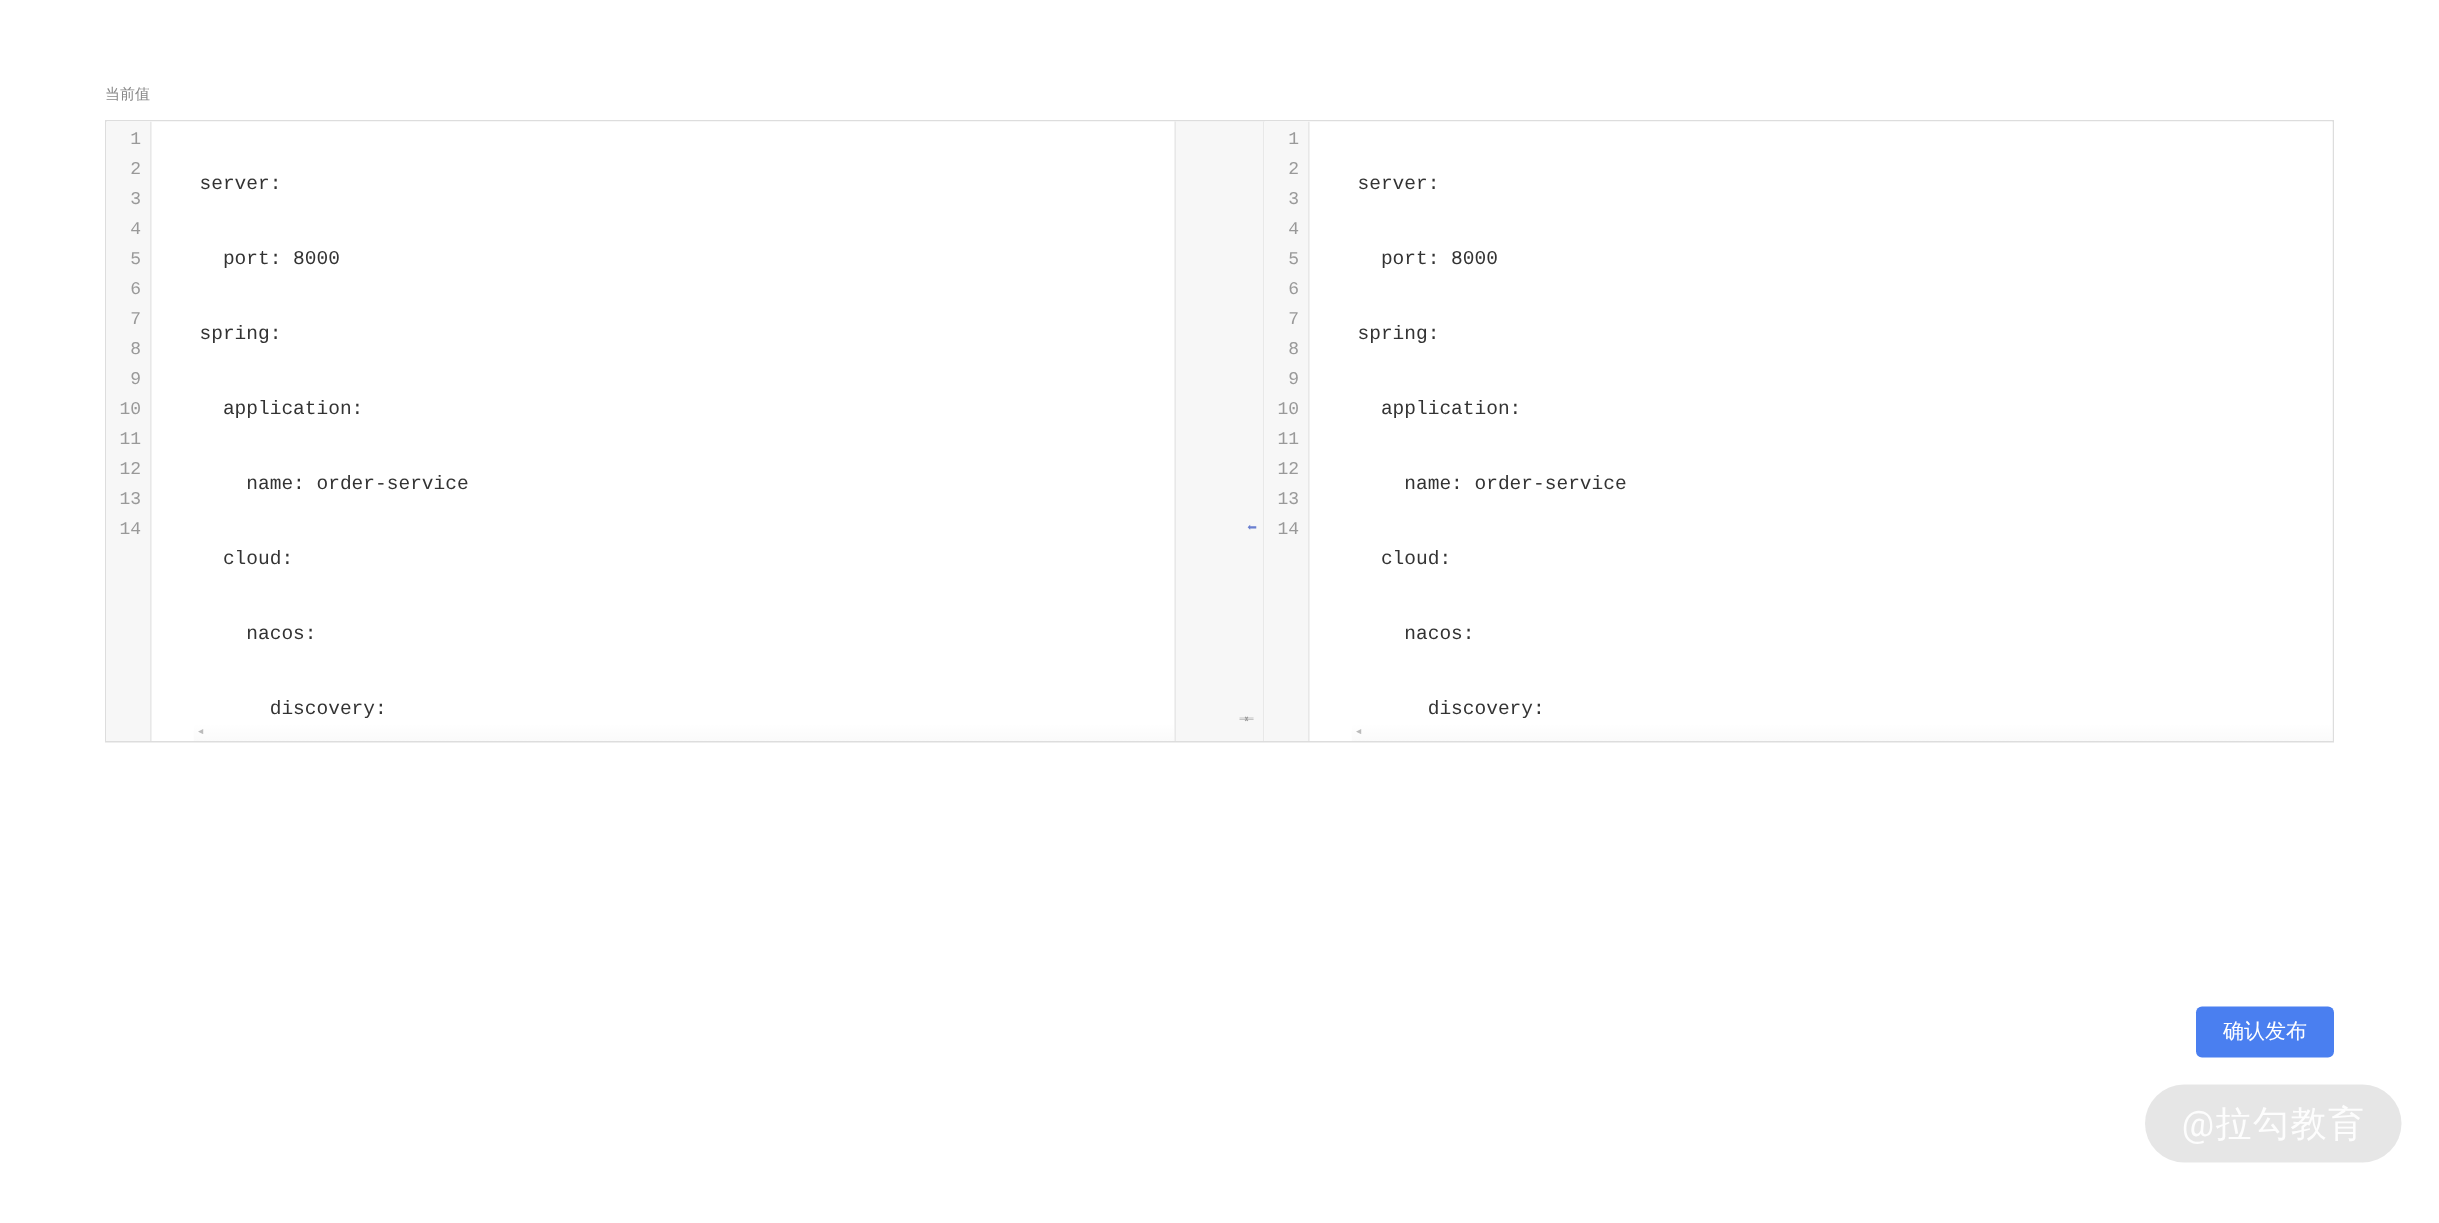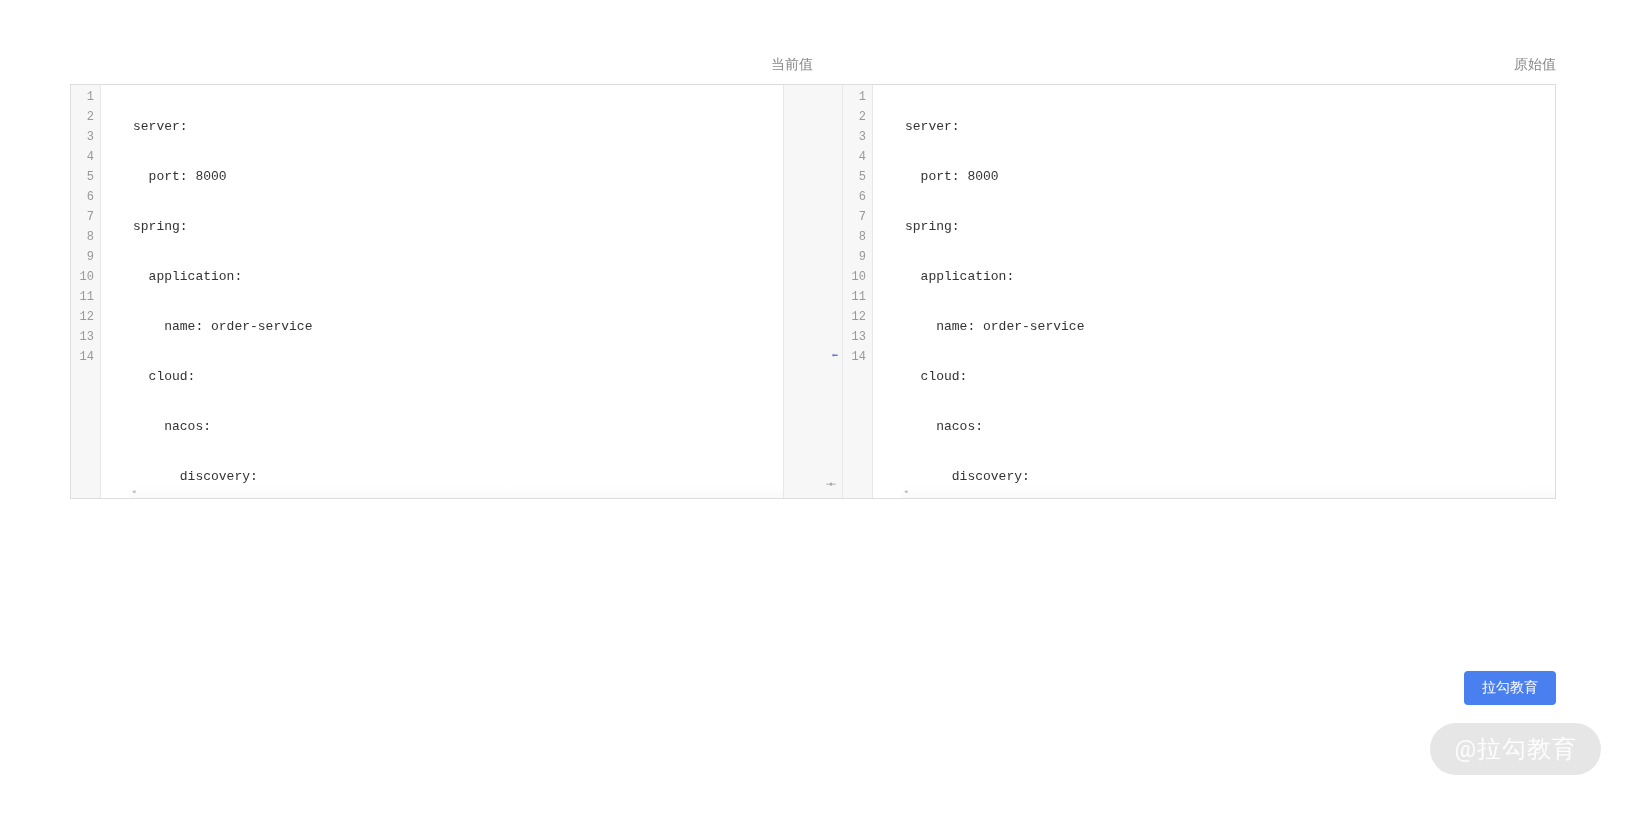--- a/index.html
+++ b/index.html
@@ -38,22 +38,22 @@
       display: flex;
       align-items: center;
       justify-content: center;
     }
     .column-headers {
       display: flex;
       margin-bottom: 4px;
     }
     .column-header {
       flex: 1;
-      text-align: right;
-      font-size: 14px;
+      text-align: left;
+      font-size: 10px;
       color: #888;
       padding: 6px 0;
     }
     .diff-container {
       display: flex;
       border: 1px solid #ddd;
       height: 415px;
       font-family: Consolas, Monaco, "Courier New", monospace;
       font-size: 13px;
     }
@@ -158,21 +158,20 @@
       color: #bbb;
     }
   </style>
 </head>
 <body>
 
 <div class="modal-container">
 
   <div class="column-headers">
     <div class="column-header">当前值</div>
-    <div class="column-header">原始值</div>
   </div>
 
   <div class="diff-container">
 
     <div class="diff-pane">
       <div class="gutter">
         <div class="gutter-line">1</div>
         <div class="gutter-line">2</div>
         <div class="gutter-line">3</div>
         <div class="gutter-line">4</div>
@@ -247,16 +246,16 @@
         
         <div class="h-scroll-hint">
           <span class="scroll-arrow-l">◂</span>
         </div>
       </div>
     </div>
   </div>
 </div>
 
 <div class="footer">
-  <button class="confirm-btn">拉勾教育</button>
+  <button class="confirm-btn">确认发布</button>
 </div>
 
 <div class="watermark">@拉勾教育</div>
 
 </body></html>

